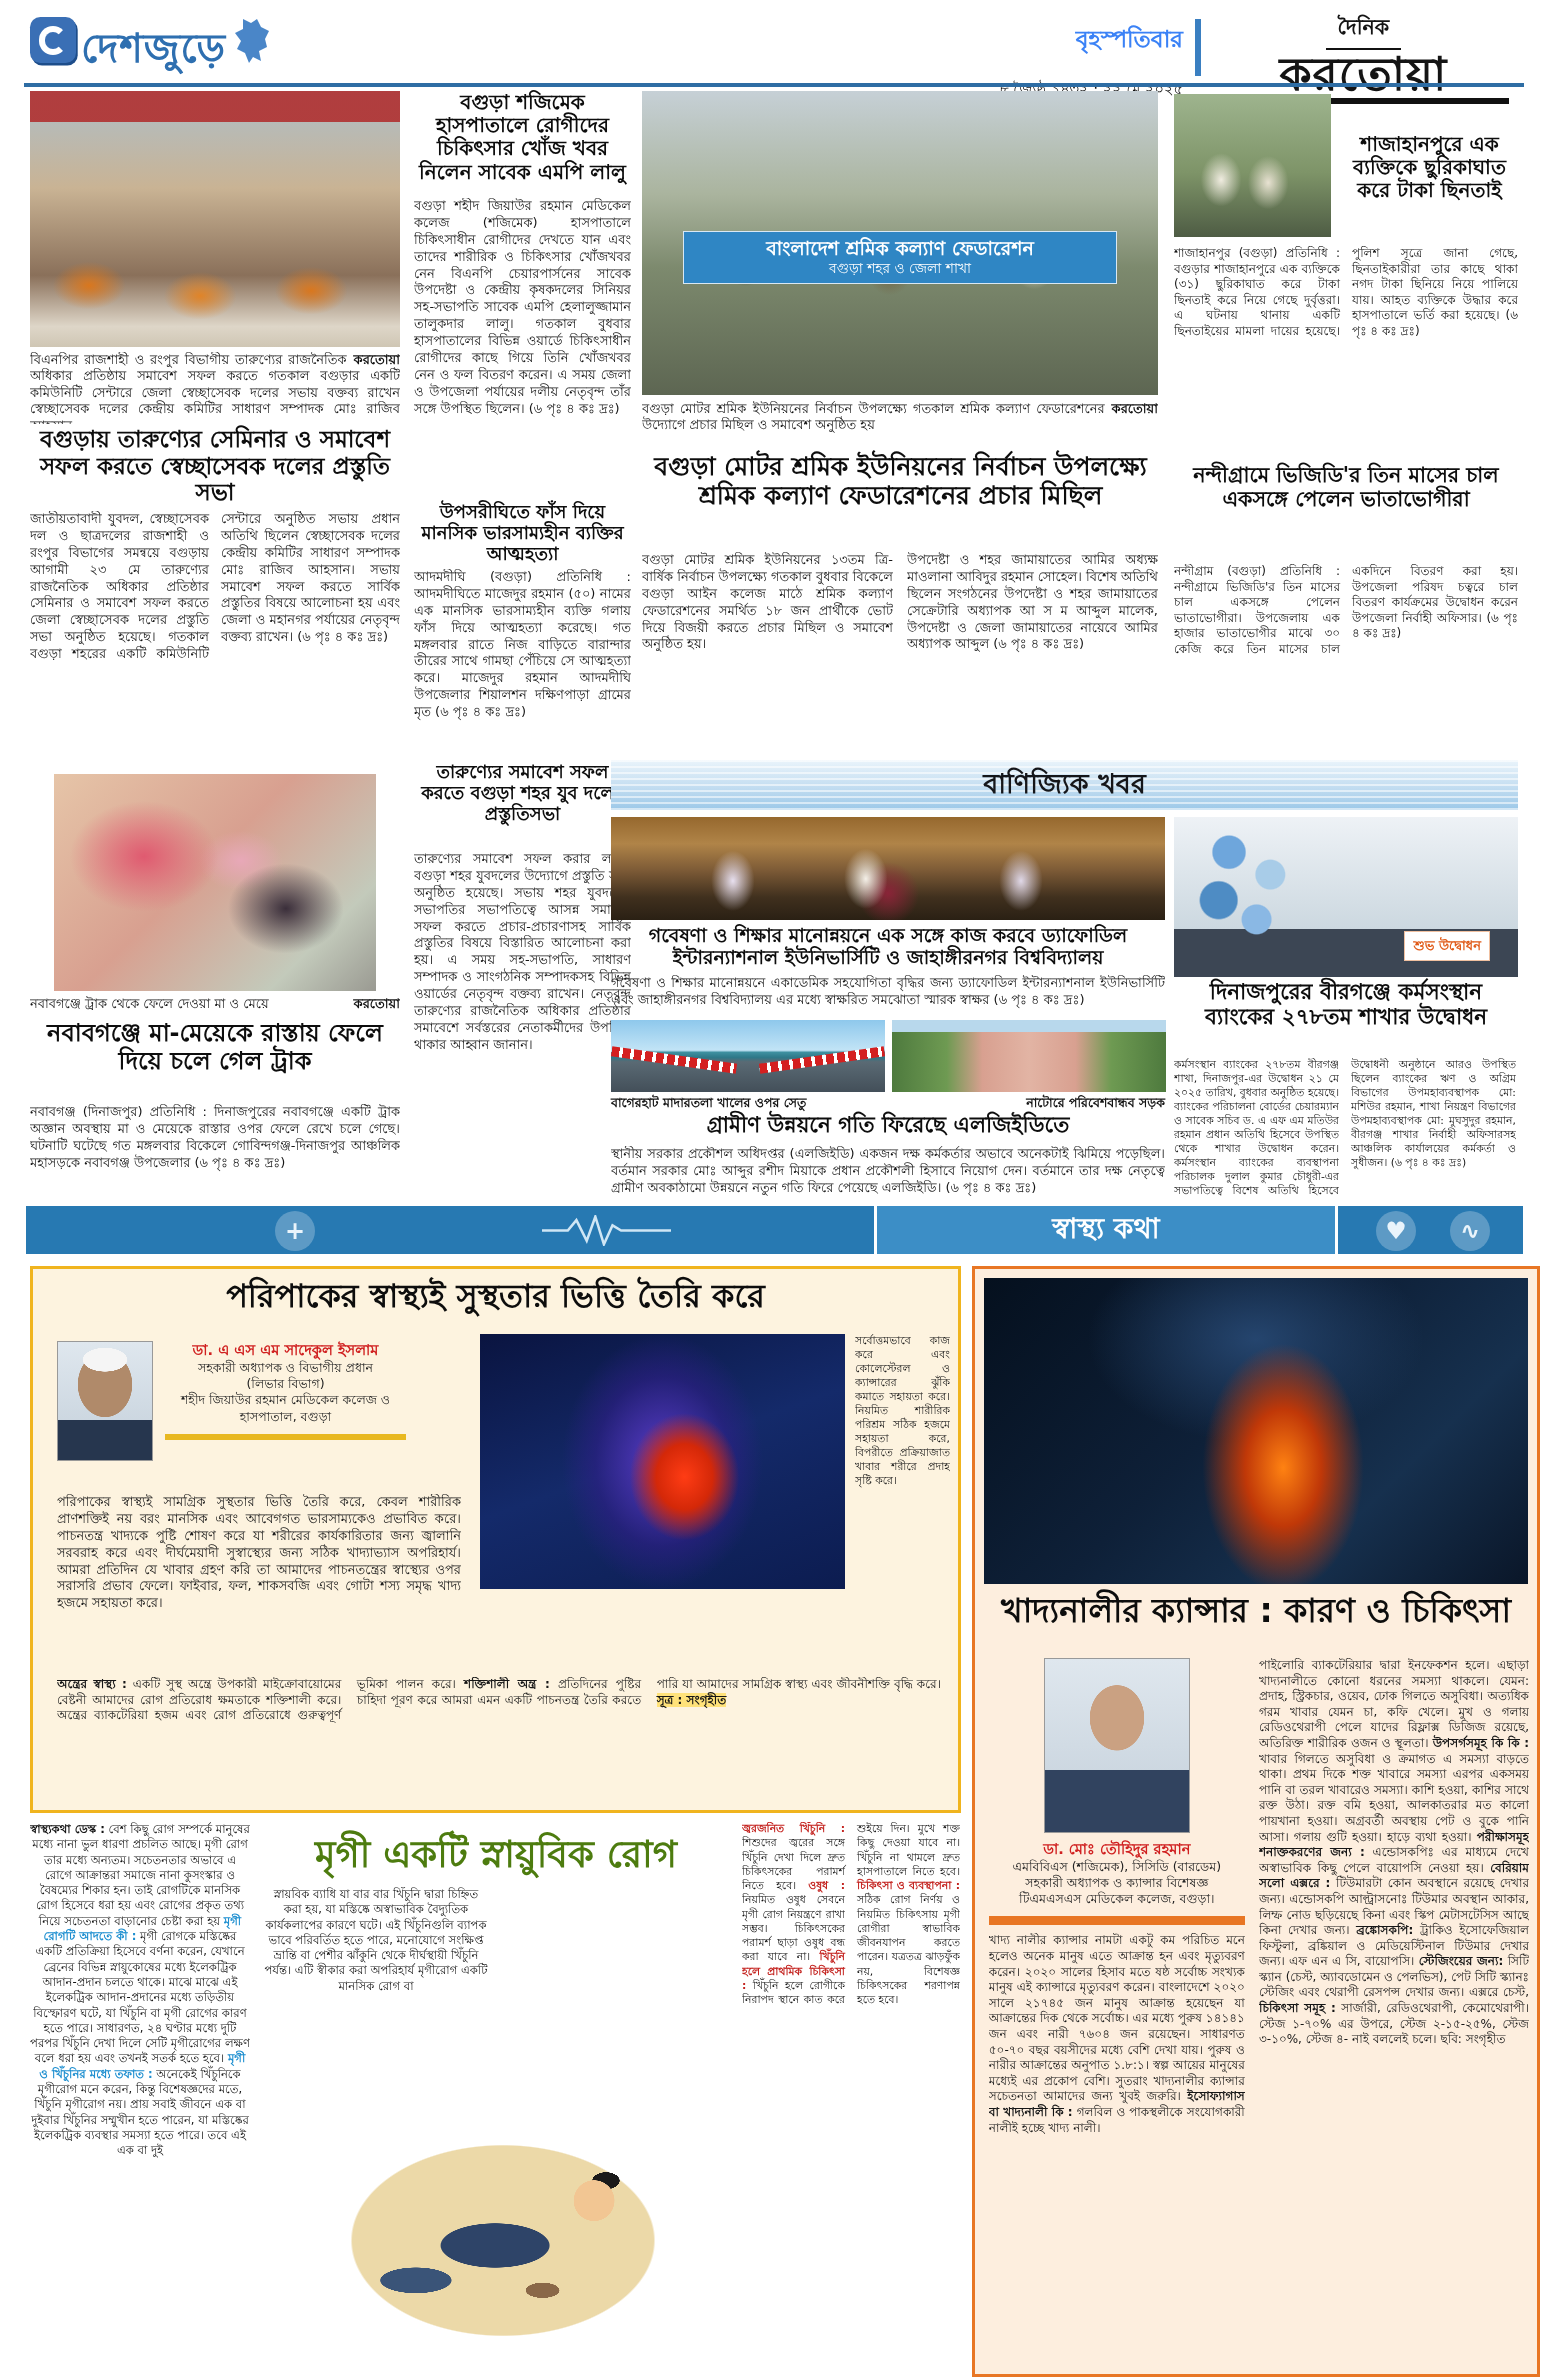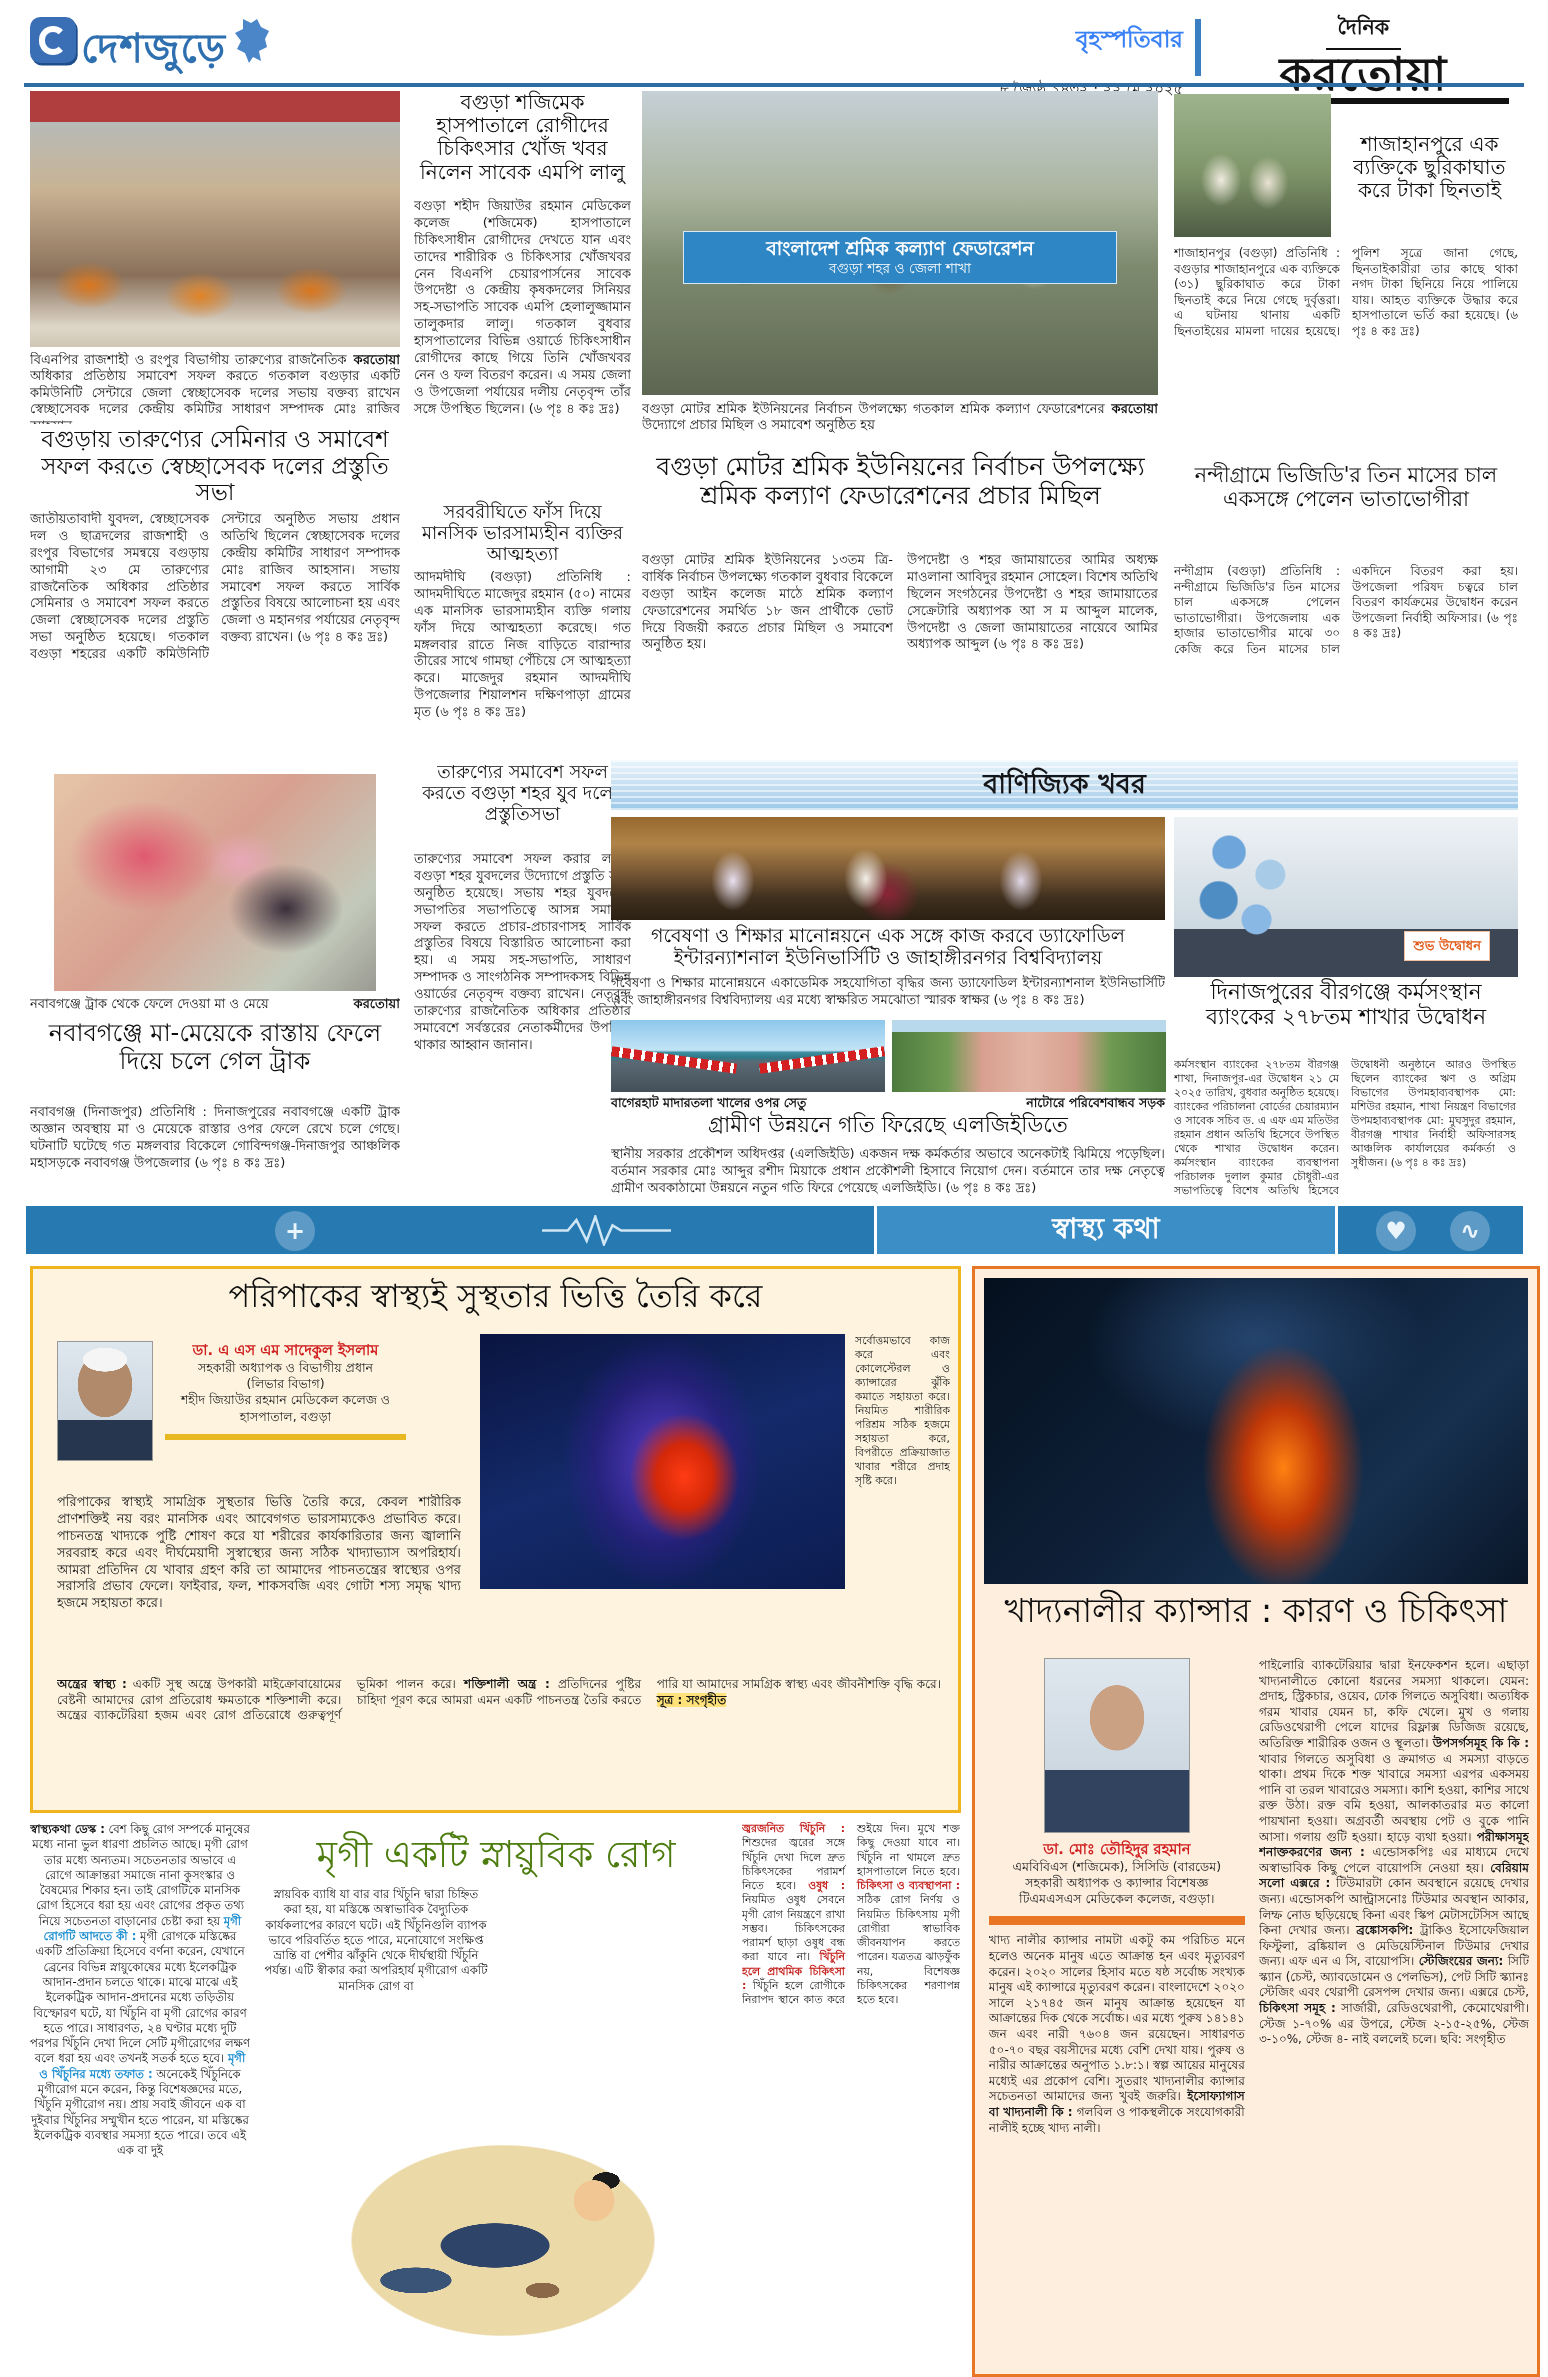--- a/index.html
+++ b/index.html
@@ -1,20 +1,20 @@
 <!DOCTYPE html>
 <html style="font-size:13.8px"><head>
 <meta charset="utf-8">
 <style>
 *{margin:0;padding:0;box-sizing:border-box}
 html,body{background:#e8e8e8}
 #page{position:relative;width:1548px;height:2377px;background:#fff;margin:0 auto;
   font-family:"DejaVu Sans","Liberation Sans",sans-serif;color:#141414;overflow:hidden}
 .abs{position:absolute}
-.hl{font-weight:normal;text-align:center;line-height:1.16;color:#0d0d0d}
+.hl{font-weight:bold;text-align:center;line-height:1.16;color:#0d0d0d}
 .bd{font-size:13px;line-height:1.3;text-align:justify;overflow:hidden;color:#161616}
 .c2{column-count:2;column-gap:12px}
 .cap{font-size:13px;line-height:1.26;text-align:justify;overflow:hidden}
 .credit{float:right;font-weight:bold;margin-left:6.9px}
 .sb{font-weight:bold}
 .sb-blue{color:#1e8fd0;font-weight:bold}
 .sb-red{color:#c42420;font-weight:bold}
 
 #hdr{position:absolute;left:30px;top:12px;width:1488px;height:69px}
 .logo{position:absolute;left:0;top:5.2px;display:flex;align-items:flex-start;gap:5px}
@@ -160,21 +160,21 @@
 
     <div class="ph ph-mom" style="left:24px;top:683px;width:322px;height:217px"></div>
     <div class="cap abs" style="left:0;top:905px;width:370px;height:20.6px">
       <span class="credit">করতোয়া</span><span>নবাবগঞ্জে ট্রাক থেকে ফেলে দেওয়া মা ও মেয়ে</span>
     </div>
     <div class="hl abs" style="left:0;top:929px;width:370px;height:81px;font-size:24px">নবাবগঞ্জে মা-মেয়েকে রাস্তায় ফেলে দিয়ে চলে গেল ট্রাক</div>
     <div class="bd abs" style="left:0;top:1013px;width:370px;height:91px">নবাবগঞ্জ (দিনাজপুর) প্রতিনিধি : দিনাজপুরের নবাবগঞ্জে একটি ট্রাক অজ্ঞান অবস্থায় মা ও মেয়েকে রাস্তার ওপর ফেলে রেখে চলে গেছে। ঘটনাটি ঘটেছে গত মঙ্গলবার বিকেলে গোবিন্দগঞ্জ-দিনাজপুর আঞ্চলিক মহাসড়কে নবাবগঞ্জ উপজেলার (৬ পৃঃ ৪ কঃ দ্রঃ)</div>
 
     <div class="hl abs" style="left:384px;top:0;width:217px;height:103px;font-size:20px">বগুড়া শজিমেক হাসপাতালে রোগীদের চিকিৎসার খোঁজ খবর নিলেন সাবেক এমপি লালু</div>
     <div class="bd abs" style="left:384px;top:107px;width:217px;height:298px">বগুড়া শহীদ জিয়াউর রহমান মেডিকেল কলেজ (শজিমেক) হাসপাতালে চিকিৎসাধীন রোগীদের দেখতে যান এবং তাদের শারীরিক ও চিকিৎসার খোঁজখবর নেন বিএনপি চেয়ারপার্সনের সাবেক উপদেষ্টা ও কেন্দ্রীয় কৃষকদলের সিনিয়র সহ-সভাপতি সাবেক এমপি হেলালুজ্জামান তালুকদার লালু। গতকাল বুধবার হাসপাতালের বিভিন্ন ওয়ার্ডে চিকিৎসাধীন রোগীদের কাছে গিয়ে তিনি খোঁজখবর নেন ও ফল বিতরণ করেন। এ সময় জেলা ও উপজেলা পর্যায়ের দলীয় নেতৃবৃন্দ তাঁর সঙ্গে উপস্থিত ছিলেন। (৬ পৃঃ ৪ কঃ দ্রঃ)</div>
-    <div class="hl abs" style="left:384px;top:411px;width:217px;height:64px;font-size:18px">সরবরীঘিতে ফাঁস দিয়ে মানসিক ভারসাম্যহীন ব্যক্তির আত্মহত্যা</div>
+    <div class="hl abs" style="left:384px;top:411px;width:217px;height:64px;font-size:18px">উপসরীঘিতে ফাঁস দিয়ে মানসিক ভারসাম্যহীন ব্যক্তির আত্মহত্যা</div>
     <div class="bd abs" style="left:384px;top:478px;width:217px;height:186px">আদমদীঘি (বগুড়া) প্রতিনিধি : আদমদীঘিতে মাজেদুর রহমান (৫০) নামের এক মানসিক ভারসাম্যহীন ব্যক্তি গলায় ফাঁস দিয়ে আত্মহত্যা করেছে। গত মঙ্গলবার রাতে নিজ বাড়িতে বারান্দার তীরের সাথে গামছা পেঁচিয়ে সে আত্মহত্যা করে। মাজেদুর রহমান আদমদীঘি উপজেলার শিয়ালশন দক্ষিণপাড়া গ্রামের মৃত (৬ পৃঃ ৪ কঃ দ্রঃ)</div>
     <div class="hl abs" style="left:384px;top:671px;width:217px;height:86px;font-size:18px">তারুণ্যের সমাবেশ সফল করতে বগুড়া শহর যুব দলের প্রস্তুতিসভা</div>
     <div class="bd abs" style="left:384px;top:760px;width:217px;height:344px">তারুণ্যের সমাবেশ সফল করার লক্ষ্যে বগুড়া শহর যুবদলের উদ্যোগে প্রস্তুতি সভা অনুষ্ঠিত হয়েছে। সভায় শহর যুবদলের সভাপতির সভাপতিত্বে আসন্ন সমাবেশ সফল করতে প্রচার-প্রচারণাসহ সার্বিক প্রস্তুতির বিষয়ে বিস্তারিত আলোচনা করা হয়। এ সময় সহ-সভাপতি, সাধারণ সম্পাদক ও সাংগঠনিক সম্পাদকসহ বিভিন্ন ওয়ার্ডের নেতৃবৃন্দ বক্তব্য রাখেন। নেতৃবৃন্দ তারুণ্যের রাজনৈতিক অধিকার প্রতিষ্ঠার সমাবেশে সর্বস্তরের নেতাকর্মীদের উপস্থিত থাকার আহ্বান জানান।</div>
 
     <div class="ph ph-rally" style="left:612px;top:0;width:516px;height:304px">
       <div class="banner">
         <div class="b1">বাংলাদেশ শ্রমিক কল্যাণ ফেডারেশন</div>
         <div class="b2">বগুড়া শহর ও জেলা শাখা</div>
       </div>
     </div>

